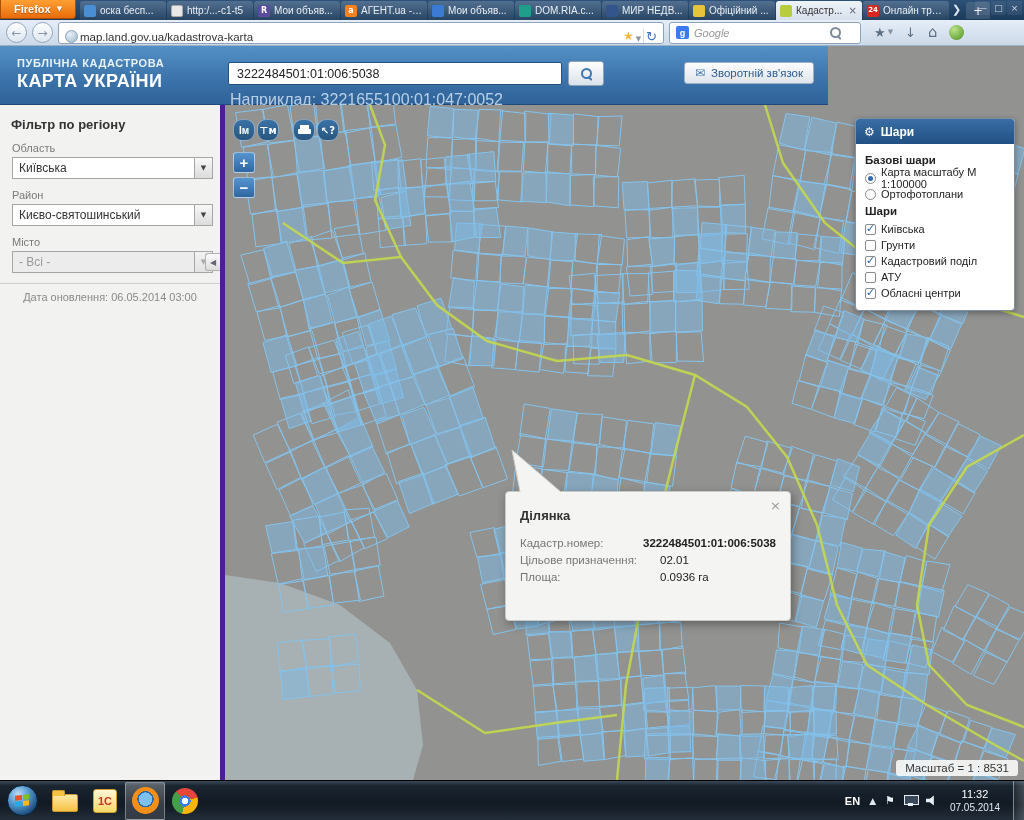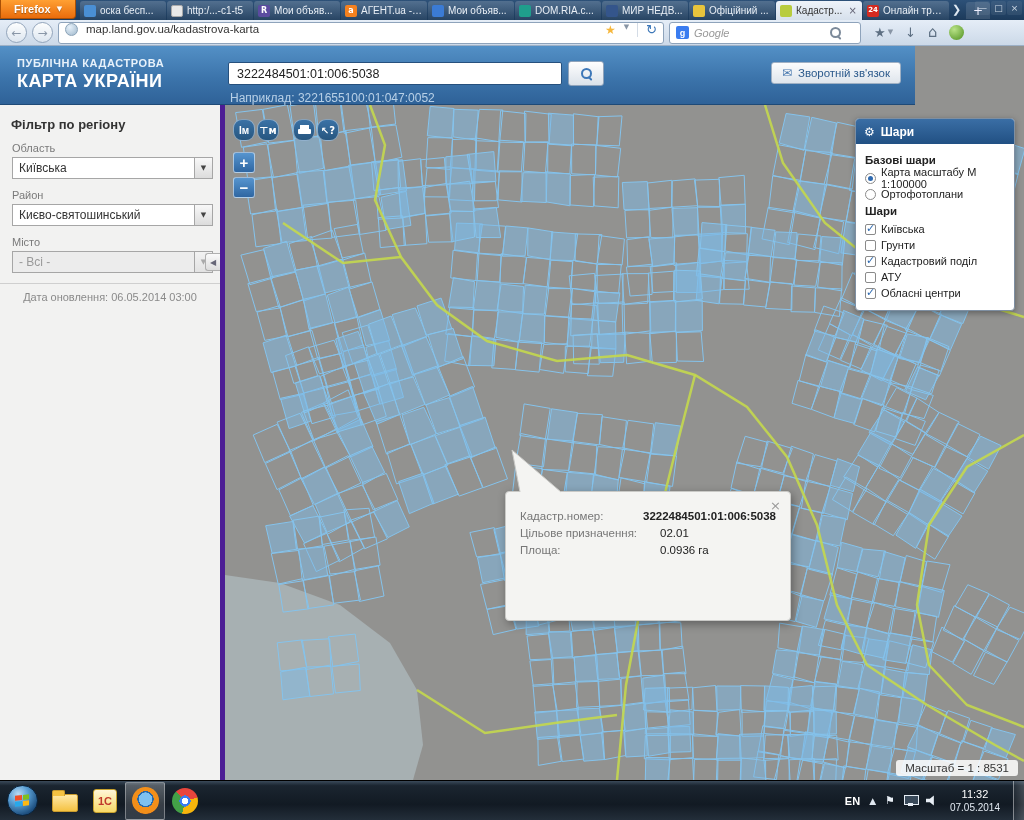--- a/index.html
+++ b/index.html
@@ -22,47 +22,47 @@
 .fv0{background:#4a8fd4}.fv1{background:#e8e8e8;border:1px solid #aaa}.fv2{background:#5b4ba0}.fv3{background:#f5811f}.fv4{background:#3b7bd4}.fv5{background:#1f9e8c}.fv6{background:#34558b}.fv7{background:#e8c43c}.fv8{background:#b8cc3e}.fv9{background:#d42a20;font-size:7px}
 .tab-close{font-size:10px;color:#667;padding:0 1px}
 .tab-chevron{position:absolute;left:952px;top:3px;color:#dfe8f2;font-size:11px}
 .newtab{position:absolute;left:966px;top:2px;width:24px;height:17px;border-radius:3px 3px 0 0;background:rgba(255,255,255,.12);color:#eef;display:flex;align-items:center;justify-content:center;font-size:12px}
 .wincontrols{position:absolute;right:2px;top:1px;display:flex;gap:1px}
 .wc{width:15px;height:14px;display:flex;align-items:center;justify-content:center;font-size:9px;color:#cdd8e4;background:rgba(255,255,255,.07);border-radius:2px}
 
 
 .navbar{position:absolute;left:0;top:20px;width:1024px;height:26px;background:linear-gradient(180deg,#e5edf7,#ccd9e8);border-bottom:1px solid #9db0c6;display:flex;align-items:center;padding:0 6px;gap:5px}
 .navbtn{width:21px;height:21px;border-radius:50%;background:linear-gradient(180deg,#fdfefe,#dde6f0);border:1px solid #93a5bb;color:#8a97a8;font-size:12px;display:flex;align-items:center;justify-content:center;flex:0 0 21px}
-.urlbar{width:606px;height:22px;background:#fff;border:1px solid #8ea3bb;border-radius:3px;display:flex;align-items:flex-start;padding:0 6px;gap:8px}
+.urlbar{width:606px;height:22px;background:#fff;border:1px solid #8ea3bb;border-radius:3px;display:flex;align-items:flex-end;padding:0 6px;gap:2px}
 .globe{width:13px;height:13px;border-radius:50%;background:radial-gradient(circle at 35% 30%,#e7f1fa,#9fb8cc);border:1px solid #8ba3b8;flex:0 0 13px}
 .urltext{flex:1;font-size:11.5px;color:#333;white-space:nowrap;overflow:hidden}
 .star{color:#f6b73c;font-size:12px}
 .caret{color:#8895a5;font-size:7px}
 .vsep{width:1px;height:14px;background:#d4dce6}
 .reload{color:#3d77b8;font-size:13px;line-height:1}
 .searchbox{width:192px;height:22px;background:#fff;border:1px solid #8ea3bb;border-radius:3px;display:flex;align-items:center;padding:0 6px;gap:5px}
 .gicon{width:13px;height:13px;background:#3a7cf0;border-radius:2px;color:#fff;font-weight:bold;font-size:9px;display:flex;align-items:center;justify-content:center;flex:0 0 13px}
 .sinput{border:none;width:130px;font-size:11px;color:#333}
 .sinput::placeholder{color:#999;font-style:italic}
 .mag{position:relative;width:13px;height:13px;flex:0 0 13px}
 .mag::before{content:"";position:absolute;left:1px;top:1px;width:7px;height:7px;border:2px solid #7c8a9a;border-radius:50%}
 .mag.blue::before{border-color:#3d77b8}
 .mag::after{content:"";position:absolute;left:9px;top:9px;width:5px;height:2px;background:#7c8a9a;transform:rotate(45deg);transform-origin:0 0;border-radius:1px}
 .mag.blue::after{background:#3d77b8}
 .navicons{display:flex;align-items:center;gap:12px;margin-left:8px}
 .nico{color:#5d6f82;font-size:13px;line-height:1;display:flex;align-items:center;gap:2px}
 .addon{width:15px;height:15px;border-radius:50%;background:radial-gradient(circle at 35% 30%,#b9e388,#4e8f1e)}
 
 
-.appheader{position:absolute;left:0;top:46px;width:915px;height:59px;background:linear-gradient(180deg,#5390c6 0%,#3c74ab 55%,#2f6298 100%);border-bottom:1px solid #1f4a77}
+.appheader{position:absolute;left:0;top:46px;width:828px;height:59px;background:linear-gradient(180deg,#5390c6 0%,#3c74ab 55%,#2f6298 100%);border-bottom:1px solid #1f4a77}
 .logo1{position:absolute;left:17px;top:11px;font-size:11px;letter-spacing:.6px;color:#e8f2fb;font-weight:bold}
 .logo2{position:absolute;left:17px;top:25px;font-size:18px;letter-spacing:.4px;color:#fff;font-weight:bold}
 .hsearch{position:absolute;left:228px;top:16px;width:334px;height:23px;border:1px solid #26507d;border-radius:2px;background:#fff;font-size:12.5px;color:#222;padding:0 8px}
 .hsearch-btn{position:absolute;left:568px;top:15px;width:36px;height:25px;background:linear-gradient(180deg,#fefefe,#dbe2ea);border:1px solid #8fa3bb;border-radius:3px;display:flex;align-items:center;justify-content:center}
-.hint{position:absolute;left:230px;top:45px;font-size:12px;color:rgba(216,234,249,.8)}
+.hint{position:absolute;left:230px;top:45px;font-size:16px;color:rgba(216,234,249,.8)}
 .feedback{position:absolute;right:14px;top:16px;height:22px;padding:0 10px;background:linear-gradient(180deg,#fbfcfd,#dfe5ec);border:1px solid #9fb0c4;border-radius:3px;display:flex;align-items:center;gap:6px;font-size:11.5px;color:#2c5a8c}
 .envelope{color:#4a7ab0;font-size:12px}
 
 
 .content{position:absolute;left:0;top:105px;width:1024px;height:675px}
 .sidebar{position:absolute;left:0;top:0;width:225px;height:675px;background:#f2f2f1;border-right:5px solid #4c1d95}
 .sb-title{margin:12px 0 0 11px;font-size:13px;font-weight:bold;color:#333}
 .sb-label{margin:10px 0 3px 12px;font-size:11px;color:#7a7a7a}
 .sb-select{margin-left:12px;width:201px;height:22px;background:#fff;border:1px solid #a6a6a6;display:flex;align-items:center}
 .sb-select .val{flex:1;font-size:12px;color:#333;padding:0 6px;white-space:nowrap;overflow:hidden}
@@ -941,20 +941,21 @@
             </div>
           <div class="lrow">
               <span class="cbx on"></span>
               <span class="llabel">Обласні центри</span>
             </div>
         </div>
       </div>
 
       <div class="popup">
         <span class="popup-close uni">×</span>
+        <div class="popup-title">Ділянка</div>
         <div class="prow first">
             <span class="pl">Кадастр.номер:</span>
             <span class="pv">3222484501:01:006:5038</span>
           </div>
         <div class="prow">
             <span class="pl">Цільове призначення:</span>
             <span class="pv">02.01</span>
           </div>
         <div class="prow">
             <span class="pl">Площа:</span>

